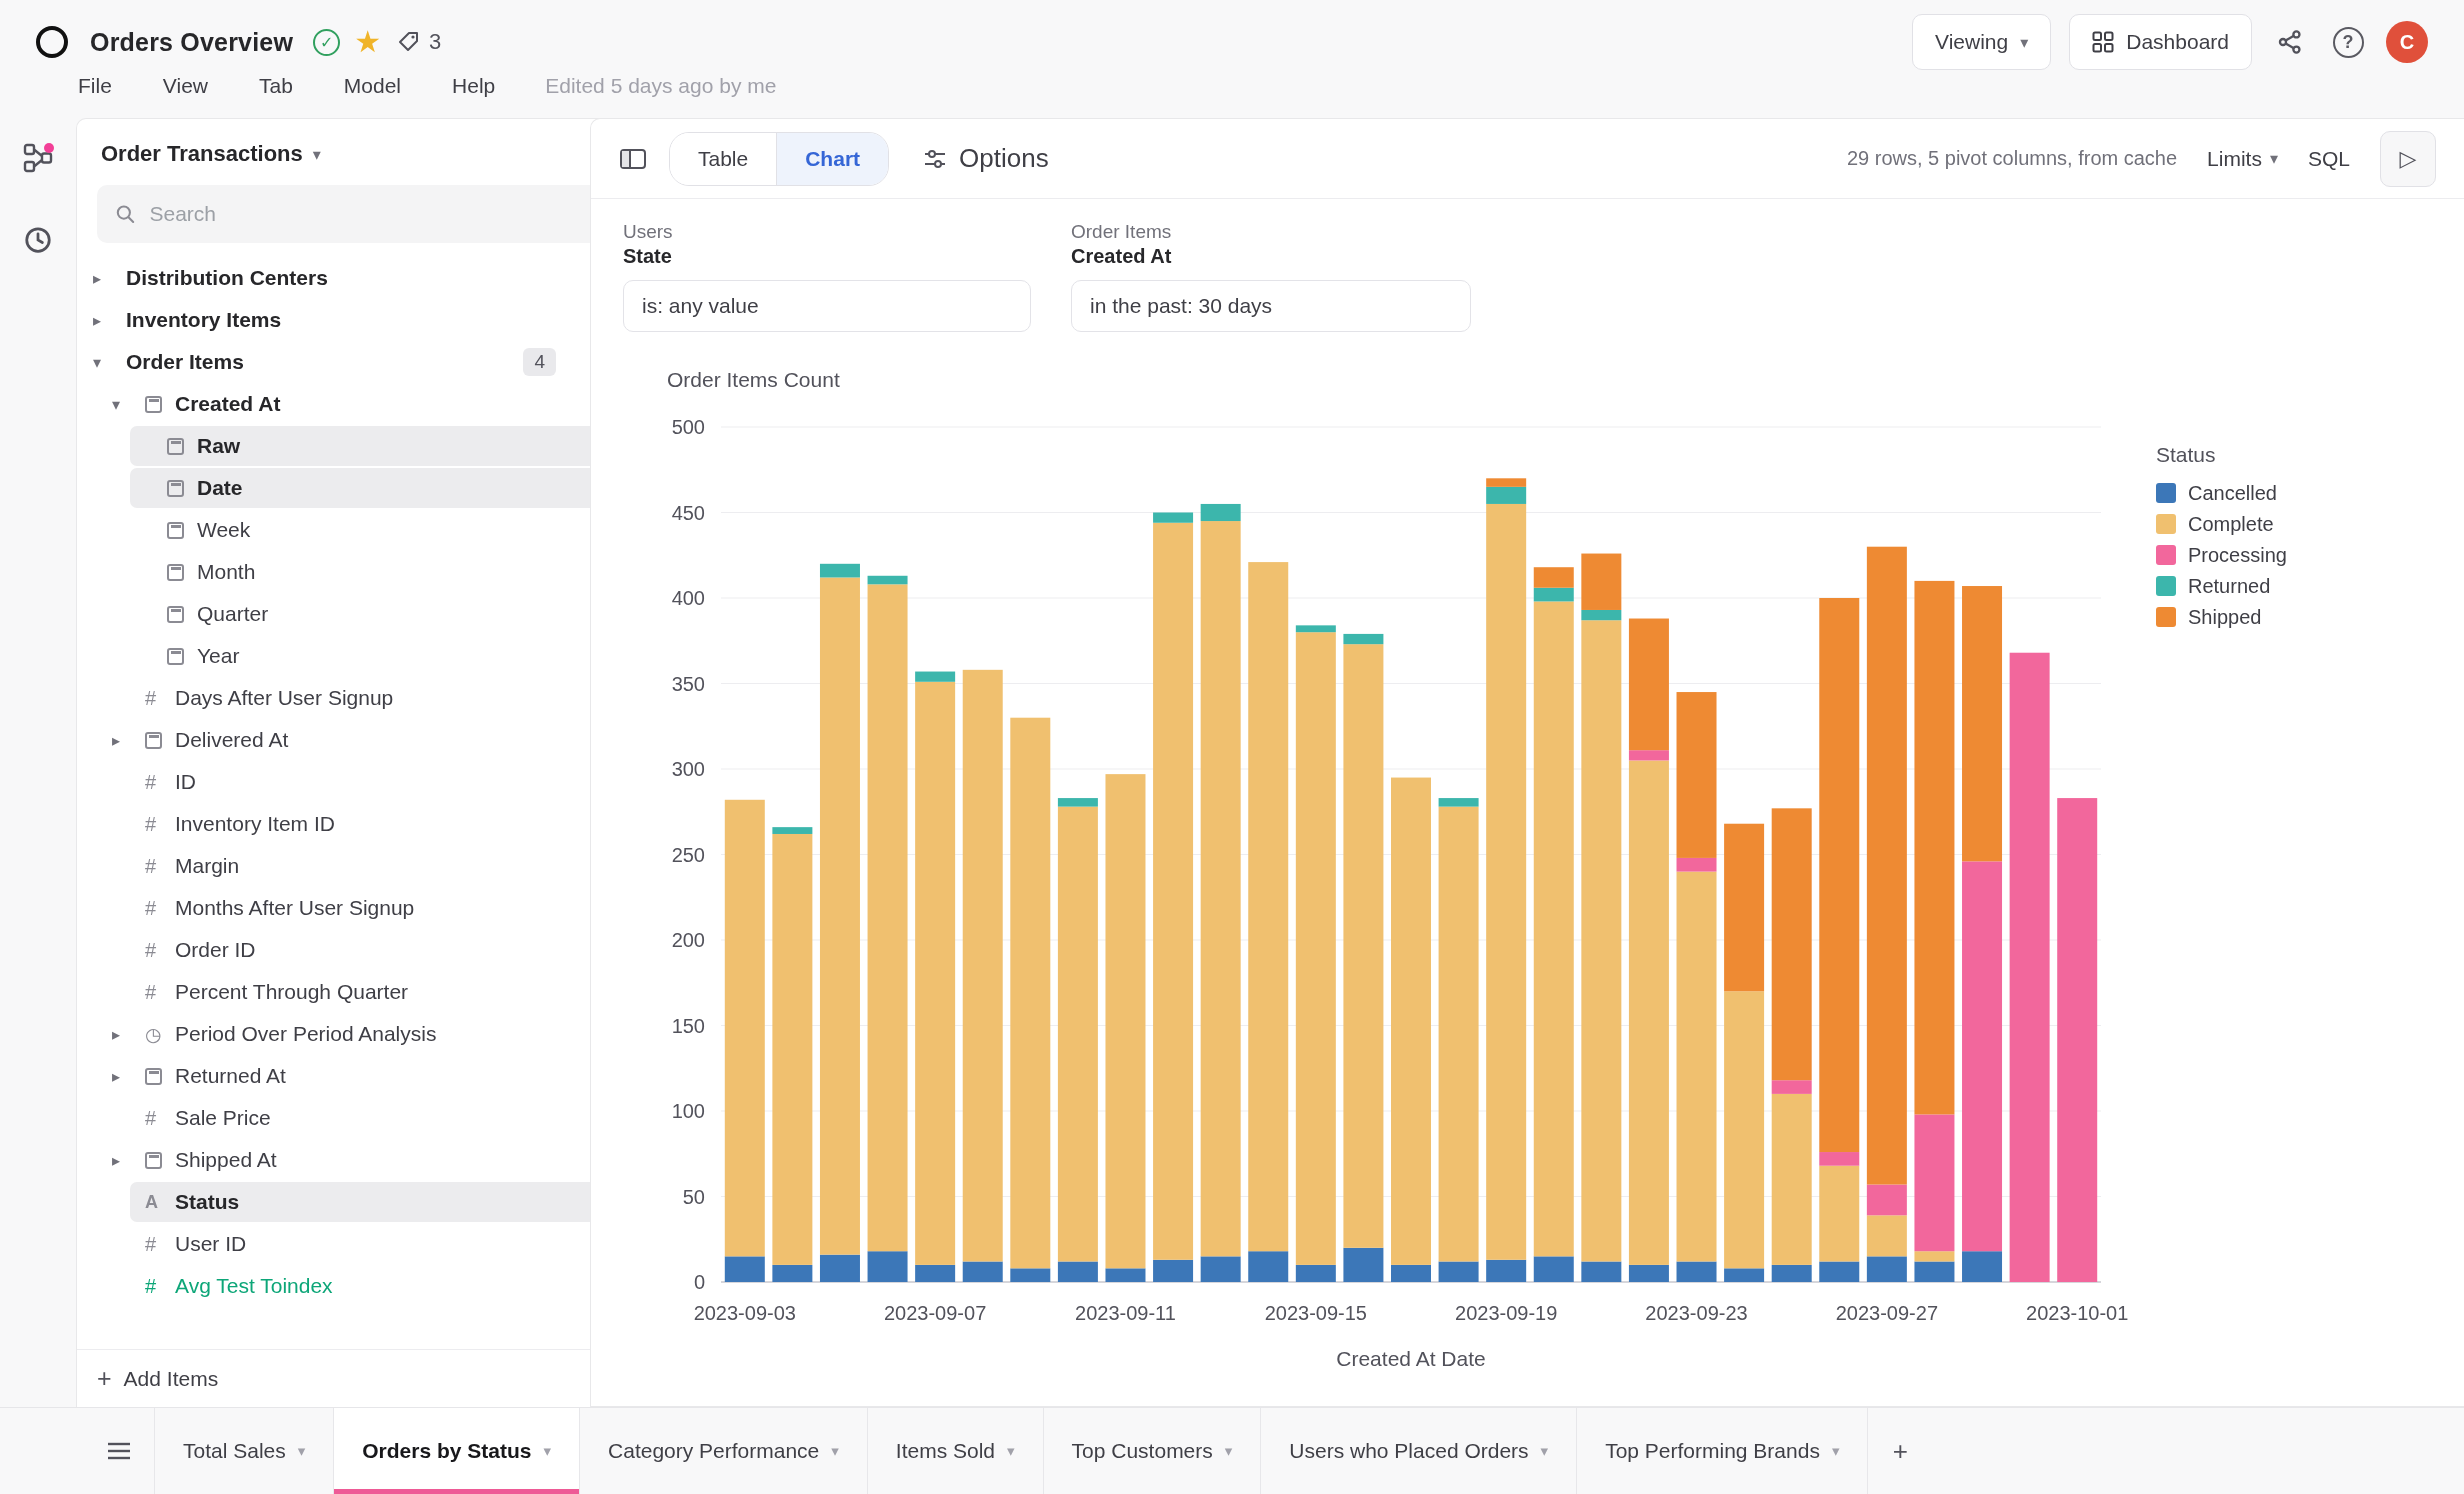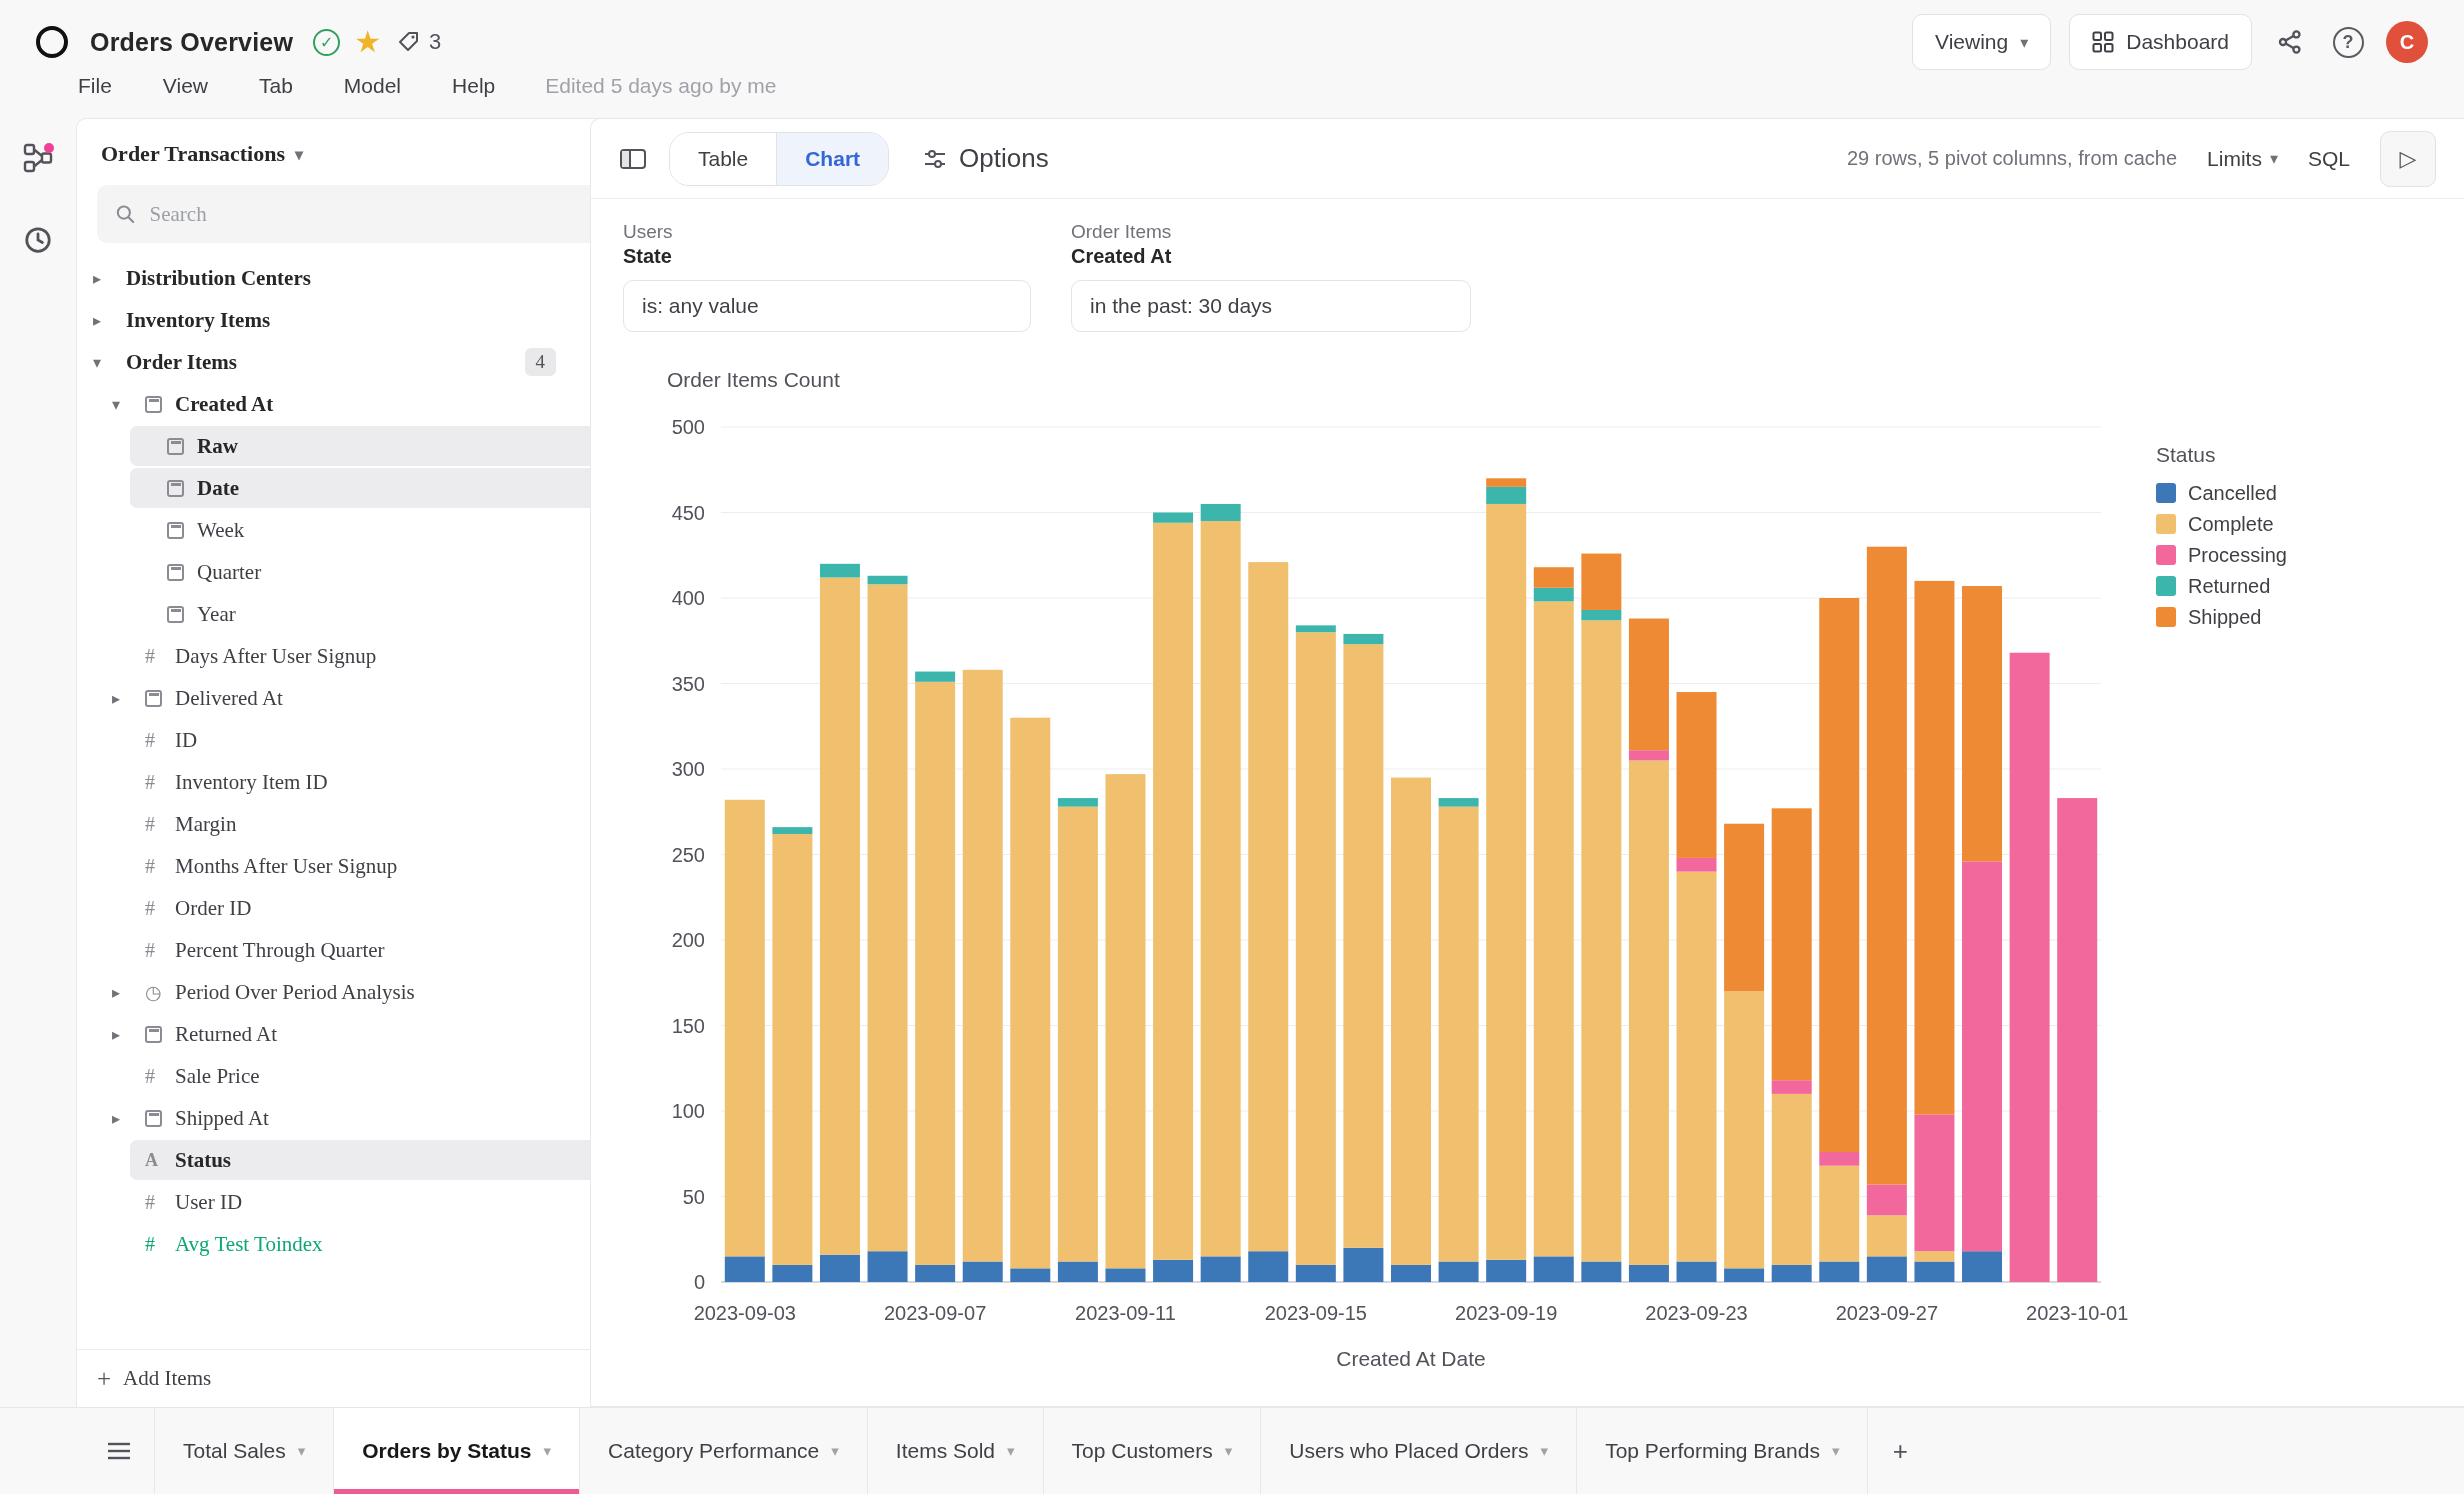--- a/index.html
+++ b/index.html
@@ -34,21 +34,21 @@
   .edited { font-size: 21px; color: #a1a1aa; margin-left: 6px; }
 
   
   .rail { position: absolute; left: 0; top: 118px; bottom: 87px; width: 76px;
           display: flex; flex-direction: column; align-items: center; padding-top: 22px; gap: 46px; }
   .rail .ric { width: 36px; height: 36px; display:flex; align-items:center; justify-content:center; }
 
   
   .panel { position: absolute; left: 76px; top: 118px; width: 561px; bottom: 87px;
            background: #fff; border: 1px solid #e8e8ea; border-radius: 10px 10px 0 0; border-bottom: none;
-           display: flex; flex-direction: column; font-family: Liberation Serif, serif; }
+           display: flex; flex-direction: column; }
   .phead { display: flex; align-items: center; padding: 22px 22px 8px 24px; }
   .ptitle { font-size: 22px; font-weight: 600; color: #27272a; display:flex; align-items:center; gap:10px; }
   .pcollapse { margin-left: auto; color: #71717a; display:flex; }
   .searchbox { margin: 10px 20px 8px 20px; height: 58px; background: #f4f4f5; border-radius: 10px;
                display: flex; align-items: center; padding: 0 18px; gap: 12px; }
   .searchbox input { border: none; outline: none; background: transparent; font-size: 21px; width: 100%;
                      font-family: inherit; color: #3f3f46; }
   .searchbox input::placeholder { color: #9ca0a6; }
   .tree { flex: 1; overflow: hidden; padding: 6px 14px 0 0; }
   .trow { height: 42px; display: flex; align-items: center; font-size: 21px; color: #3f3f46; cursor: pointer; }
@@ -257,20 +257,29 @@
           <span class="lbl">Date</span>
         </div>
       </div>
       <div class="trow" style="padding-left: 53px;">
         <div class="hlwrap">
           <span class="l2pad"></span>
           <span class="icn">
             <span class="calic"></span>
           </span>
           <span class="lbl">Week</span>
+        </div>
+      </div>
+      <div class="trow" style="padding-left: 53px;">
+        <div class="hlwrap">
+          <span class="l2pad"></span>
+          <span class="icn">
+            <span class="calic"></span>
+          </span>
+          <span class="lbl">Month</span>
         </div>
       </div>
       <div class="trow" style="padding-left: 53px;">
         <div class="hlwrap">
           <span class="l2pad"></span>
           <span class="icn">
             <span class="calic"></span>
           </span>
           <span class="lbl">Quarter</span>
         </div>

